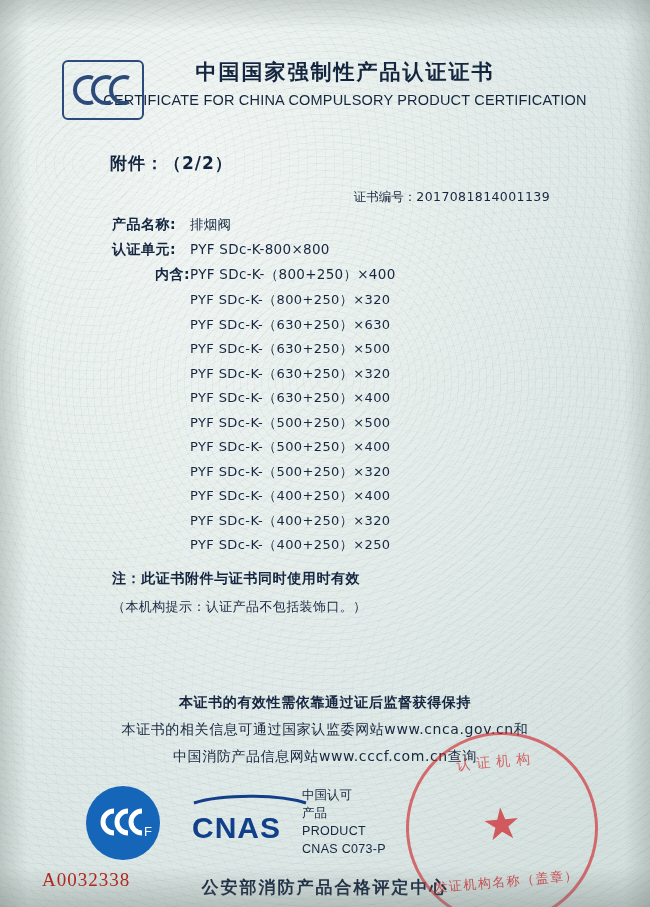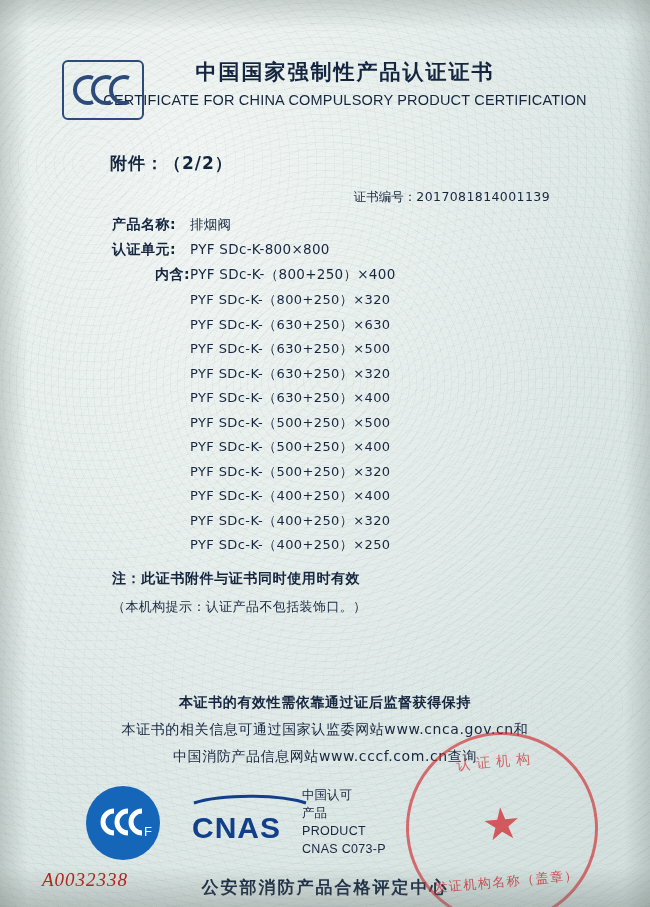--- a/index.html
+++ b/index.html
@@ -305,21 +305,20 @@
 
   .serial {
     position: absolute;
     left: 42px;
     bottom: 16px;
     font-family: "Liberation Serif", serif;
     font-size: 19px;
     letter-spacing: 1px;
     color: #b0271f;
     z-index: 7;
-    font-style: italic;
   }
 </style>
 </head>
 <body>
 
 <div id="cert">
   <div class="texture"></div>
   <div class="texture2"></div>
 
   <div class="content">

